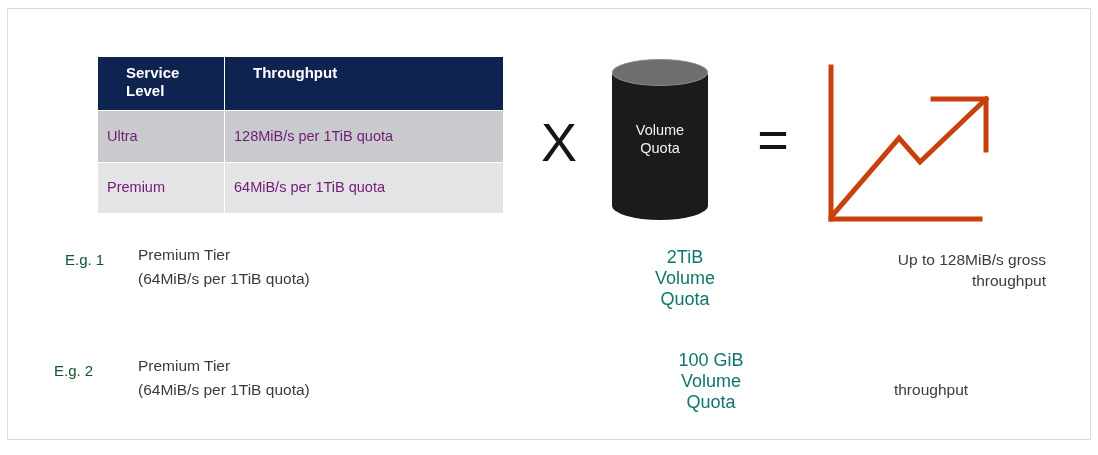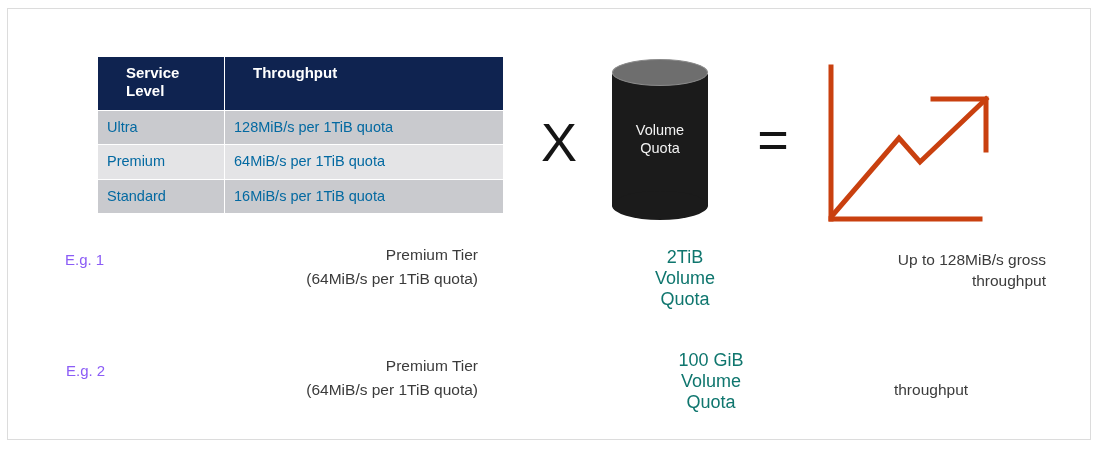--- a/index.html
+++ b/index.html
@@ -39,21 +39,21 @@
     background:#0f2350;
     color:#ffffff;
     font-weight:bold;
     font-size:15px;
     height:53px;
     vertical-align:top;
     padding-top:7px;
     padding-left:28px;
   }
   #svc-table th.col-level { width:126px; }
-  #svc-table tbody td { height:29px; color:#0369a1; font-weight:400; }
+  #svc-table tbody td { height:29px; color:#701a75; font-weight:400; }
   #svc-table tbody tr.shade td { background:#c9cace; }
   #svc-table tbody tr.light td { background:#e4e4e6;margin-top:28px; }
 
   
   .op {
     position:absolute;
     color:#151515;
     font-weight:400;
     text-align:center;
     user-select:none;
@@ -100,26 +100,26 @@
     z-index:5;
   }
 
   
   #chart-icon { position:absolute; left:812px; top:50px; width:180px; height:168px; }
 
   
   .eg-label {
     position:absolute;
     font-size:15px;
-    color:#8b5cf6;
+    color:#14532d;
     white-space:nowrap;
   }
   .eg-tier {
     position:absolute;
-    text-align:right;
+    text-align:left;
     font-size:15.5px;
     line-height:24px;
     color:#3b3b3b;
     width:340px;
   }
   .eg-vol {
     position:absolute;
     text-align:center;
     font-size:18px;
     line-height:21px;
@@ -133,21 +133,21 @@
     line-height:21px;
     color:#3b3b3b;
     width:230px;
   }
 
   #eg1-label { left:57px;  top:242px; }
   #eg1-tier  { left:130px; top:234px; }
   #eg1-vol   { left:602px; top:238px; }
   #eg1-res   { left:808px; top:240px;text-align:right; }
 
-  #eg2-label { left:58px;  top:353px; }
+  #eg2-label { left:46px;  top:353px; }
   #eg2-tier  { left:130px; top:345px; }
   #eg2-vol   { left:628px; top:341px; }
   #eg2-res   { left:808px; top:349px; }
 </style>
 </head>
 <body>
 
 <div id="frame">
 
   <table id="svc-table">
@@ -162,24 +162,20 @@
     </thead>
     <tbody>
       <tr class="shade">
         <td>Ultra</td>
         <td>128MiB/s per 1TiB quota</td>
       </tr>
       <tr class="light">
         <td>Premium</td>
         <td>64MiB/s per 1TiB quota</td>
       </tr>
-      <tr class="shade">
-        <td>Standard</td>
-        <td>16MiB/s per 1TiB quota</td>
-      </tr>
     </tbody>
   </table>
 
   <div class="op" id="op-times">X</div>
 
   <div id="cylinder">
     <div id="cyl-body"></div>
     <div id="cyl-bottom"></div>
     <div id="cyl-top"></div>
     <div id="cyl-label">

